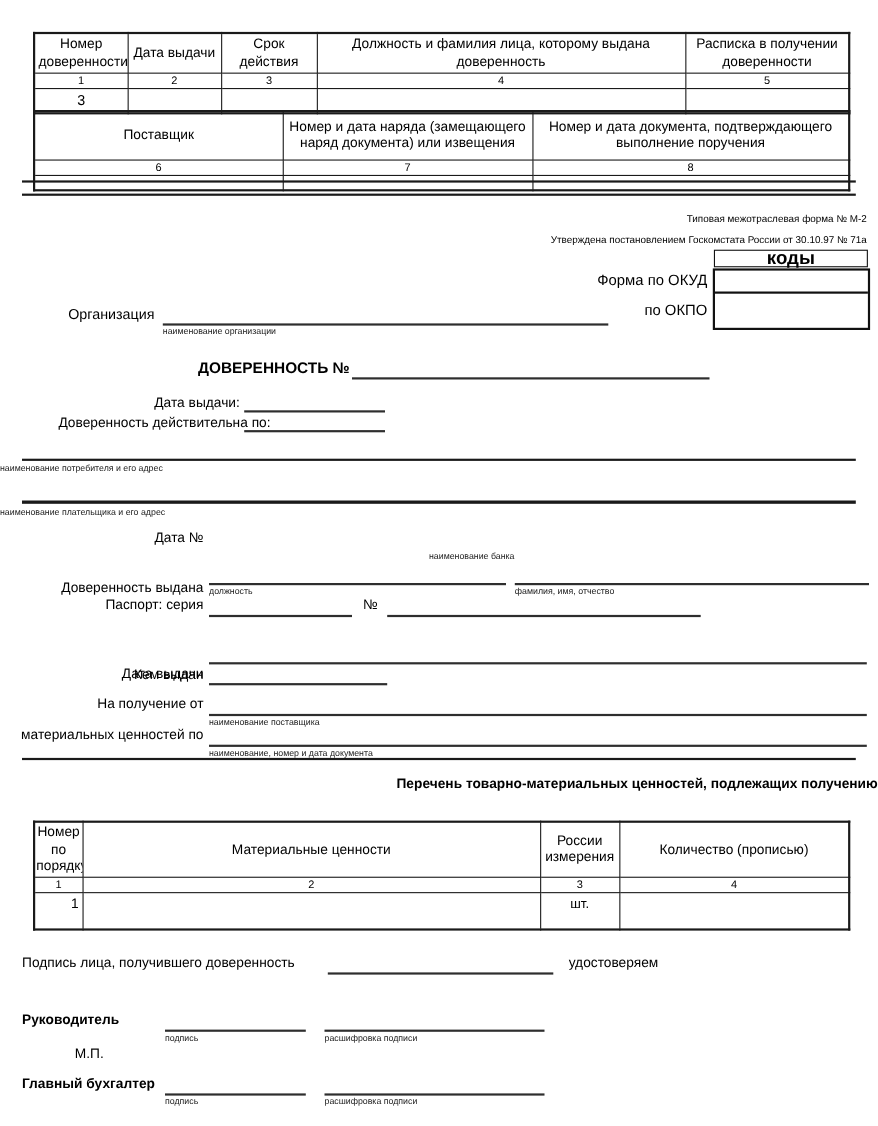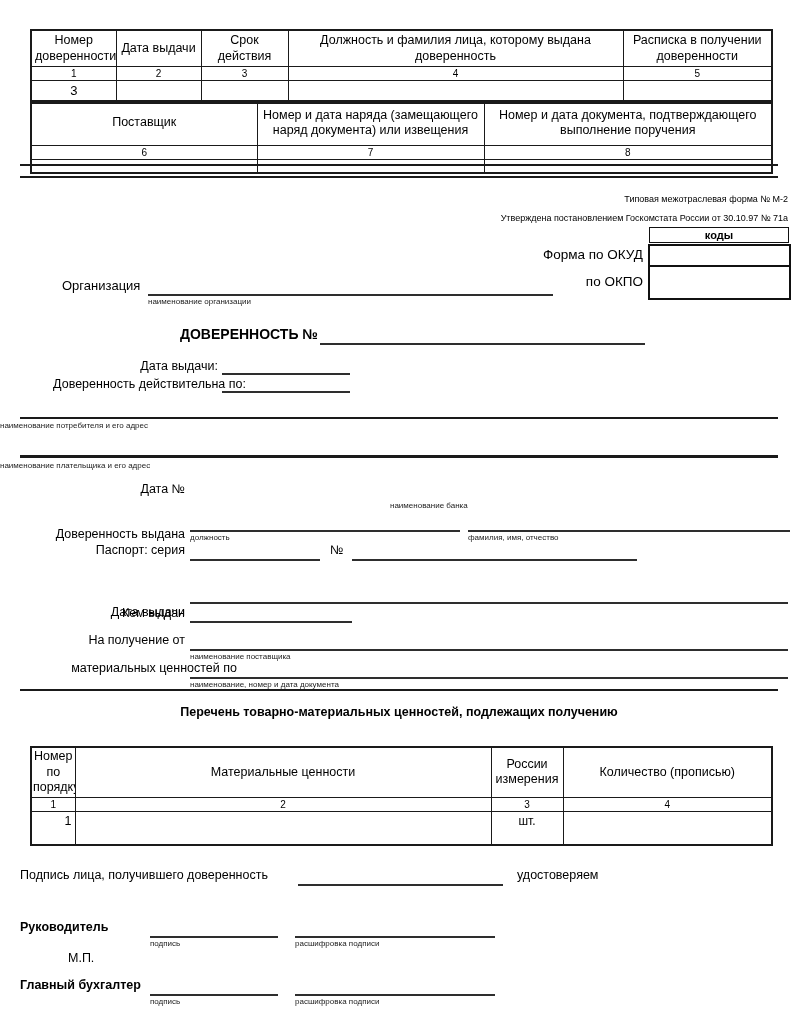--- a/index.html
+++ b/index.html
@@ -11,21 +11,21 @@
   .lbl-r { text-align:right; }
   .bold { font-weight:bold; }
   .fill { position:absolute; height:2px; background:#2e2e2e; }
   .cap { position:absolute; font-size:8px; color:#222; text-align:left; white-space:nowrap; }
   .note { position:absolute; font-size:9px; text-align:right; white-space:nowrap; }
   .grid { position:absolute; border-collapse:collapse; table-layout:fixed; border:2px solid #1a1a1a;margin-top:18px; }
   .grid th, .grid td { border:1.5px solid #1a1a1a; font-weight:normal; text-align:center; vertical-align:middle; padding:2px 3px; font-size:12.5px; line-height:1.25; overflow:hidden; }
   .numrow td { font-size:10px; height:13px; padding:0 2px; line-height:13px; }
   .valrow td { font-size:13px; }
   .kody-header { position:absolute; left:649px; top:227px; width:138px; height:14px; border:1.5px solid #111;
-    font-size:11px; font-weight:bold; text-align:center; line-height:14px; }
+    font-size:17px; font-weight:bold; text-align:center; line-height:14px; }
   .kody-body { position:absolute; left:648px; top:244px; width:139px; border:2.5px solid #111; background:#fff; }
   .kody-okud { height:19px; border-bottom:2px solid #111; }
   .kody-okpo { height:31px; }
   .divider { position:absolute; left:20px; width:758px; background:#1a1a1a; }
 </style>
 </head>
 <body>
 
 <div class="page">
 
@@ -143,27 +143,27 @@
   <div class="lbl lbl-r" style="left:0px; top:586px; width:185px;margin-top:20px;">Кем выдан</div>
   <div class="lbl" style="left:195px; top:586px;"></div>
   <div class="fill" style="left:190px; top:602px; width:598px;"></div>
   <div class="lbl lbl-r" style="left:0px; top:605px; width:185px;">Дата выдачи</div>
   <div class="lbl" style="left:195px; top:605px;"></div>
   <div class="fill" style="left:190px; top:621px; width:162px;"></div>
 
   <div class="lbl lbl-r" style="left:0px; top:633px; width:185px;">На получение от</div>
   <div class="fill" style="left:190px; top:649px; width:598px;"></div>
   <div class="cap" style="left:190px; top:652px; width:598px;">наименование поставщика</div>
-  <div class="lbl lbl-r" style="left:12px; top:661px; width:185px;padding-left:40px;">материальных ценностей по</div>
+  <div class="lbl lbl-r" style="left:0px; top:661px; width:185px;">материальных ценностей по</div>
   <div class="fill" style="left:190px; top:677px; width:598px;"></div>
   <div class="cap" style="left:190px; top:680px; width:598px;">наименование, номер и дата документа</div>
 
   <div class="divider" style="top:689px; height:2px;"></div>
 
-  <div class="lbl bold" style="left:0px; top:705px; width:798px; text-align:center; white-space:normal;">Перечень товарно-материальных ценностей, подлежащих получению</div>
+  <div class="lbl bold" style="left:0px; top:705px; width:798px; text-align:right; white-space:normal;">Перечень товарно-материальных ценностей, подлежащих получению</div>
 
   <table class="grid" style="left:30px; top:728px; width:741px;">
     <colgroup>
         <col style="width:44px">
         <col style="width:416px">
         <col style="width:72px">
         <col style="width:209px">
       </colgroup>
     <tbody>
         <tr style="height:48px">

